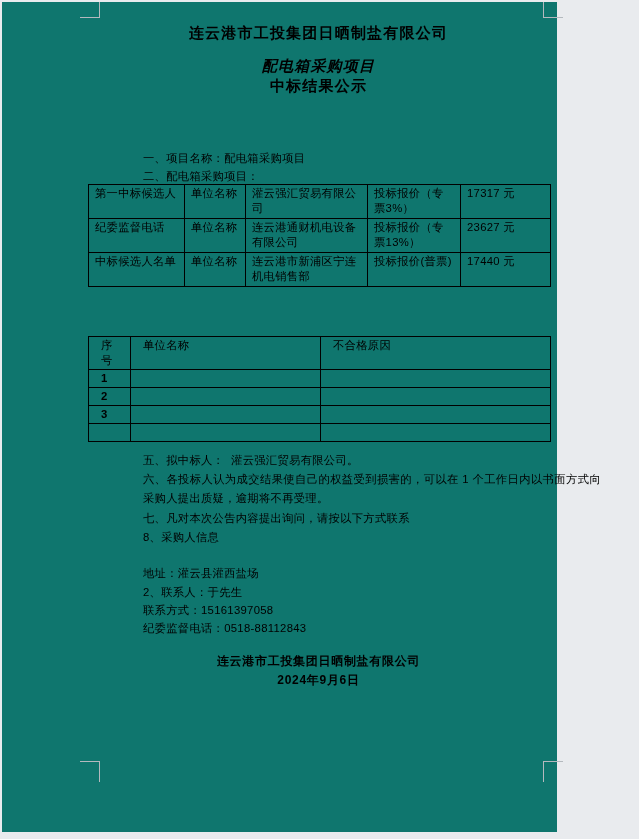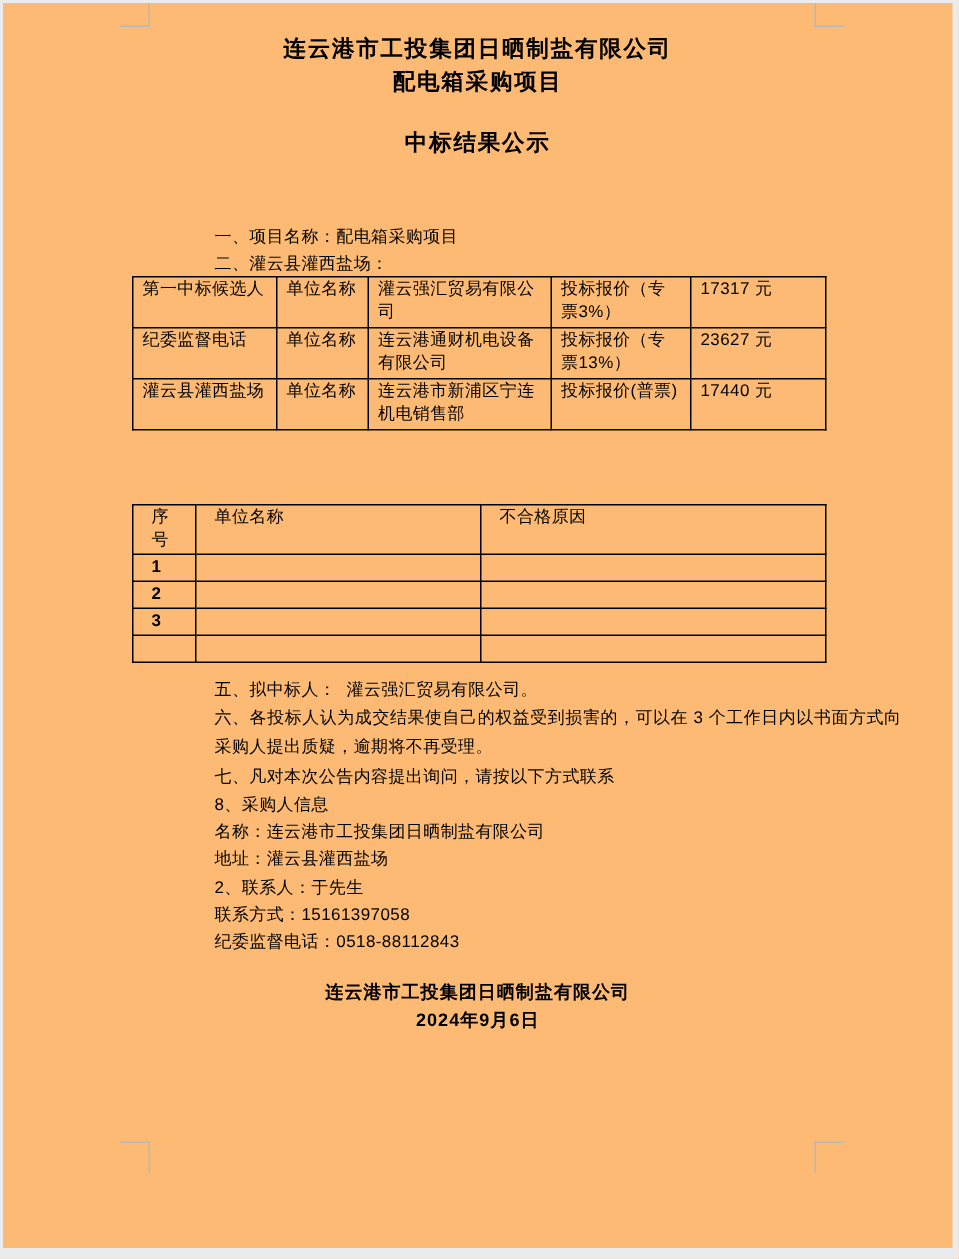--- a/index.html
+++ b/index.html
@@ -9,38 +9,38 @@
   }
   .canvas {
     position:relative;
     width:639px; height:839px;
     background:#e9ebee;
     overflow:hidden;
   }
   .page {
     position:absolute;
     left:2px; top:2px;
-    width:633px; height:830px;
-    background:#fdba74;
+    width:555px; height:830px;
+    background:#0f766e;
   }
   
   .mark { position:absolute; width:19px; }
   .mark-tl { left:78px;  top:0;     height:15px; border-right:1px solid #b4b9be; border-bottom:1px solid #b4b9be; }
   .mark-tr { left:541px; top:0;     height:15px; border-left:1px solid #b4b9be;  border-bottom:1px solid #b4b9be; }
   .mark-bl { left:78px;  top:759px; height:20px; border-right:1px solid #b4b9be; border-top:1px solid #b4b9be; }
   .mark-br { left:541px; top:759px; height:20px; border-left:1px solid #b4b9be;  border-top:1px solid #b4b9be; }
 
   .title {
     position:absolute; left:0; width:633px;
     text-align:center; font-weight:700;
     font-size:15px; line-height:22px; letter-spacing:1.2px;
   }
   .t1 { top:20px; }
-  .t2 { top:42px; }
-  .t3 { top:83px; }
+  .t2 { top:53px;font-style:italic; }
+  .t3 { top:73px; }
 
   .line {
     position:absolute; left:97px; width:458px;
     font-size:11.3px; line-height:17px; letter-spacing:0.3px;
     white-space:pre-wrap;
     margin-left:44px;
   }
   .para-just { text-align:justify; line-height:19px; }
 
   table {
@@ -76,21 +76,21 @@
     <div class="mark mark-tl"></div>
     <div class="mark mark-tr"></div>
     <div class="mark mark-bl"></div>
     <div class="mark mark-br"></div>
 
     <div class="title t1">连云港市工投集团日晒制盐有限公司</div>
     <div class="title t2">配电箱采购项目</div>
     <div class="title t3">中标结果公示</div>
 
     <div class="line" style="top:148px">一、项目名称：配电箱采购项目</div>
-    <div class="line" style="top:166px">二、灌云县灌西盐场：</div>
+    <div class="line" style="top:166px">二、配电箱采购项目：</div>
 
     <table class="tbl-candidates">
       <colgroup>
         <col style="width:96px">
           <col style="width:61px">
           <col style="width:122px">
           <col style="width:93px">
           <col style="width:90px">
       </colgroup>
       <tbody>
@@ -102,21 +102,21 @@
         <td>17317 元</td>
       </tr>
       <tr>
         <td>纪委监督电话</td>
         <td>单位名称</td>
         <td>连云港通财机电设备有限公司</td>
         <td>投标报价（专票13%）</td>
         <td>23627 元</td>
       </tr>
       <tr>
-        <td>灌云县灌西盐场</td>
+        <td>中标候选人名单</td>
         <td>单位名称</td>
         <td>连云港市新浦区宁连机电销售部</td>
         <td>投标报价(普票)</td>
         <td>17440 元</td>
       </tr>
     </tbody>
       </table>
 
 
     <table class="tbl-invalid">
@@ -148,24 +148,23 @@
       </tr>
       <tr>
         <td class="num-cell"></td>
         <td></td>
         <td></td>
       </tr>
     </tbody>
       </table>
 
     <div class="line" style="top:450px">五、拟中标人：  灌云强汇贸易有限公司。</div>
-    <div class="line para-just" style="top:468px">六、各投标人认为成交结果使自己的权益受到损害的，可以在 3 个工作日内以书面方式向采购人提出质疑，逾期将不再受理。</div>
+    <div class="line para-just" style="top:468px">六、各投标人认为成交结果使自己的权益受到损害的，可以在 1 个工作日内以书面方式向采购人提出质疑，逾期将不再受理。</div>
     <div class="line" style="top:508px">七、凡对本次公告内容提出询问，请按以下方式联系</div>
     <div class="line" style="top:527px">8、采购人信息</div>
-    <div class="line" style="top:545px">名称：连云港市工投集团日晒制盐有限公司</div>
     <div class="line" style="top:563px">地址：灌云县灌西盐场</div>
     <div class="line" style="top:582px">2、联系人：于先生</div>
     <div class="line" style="top:600px">联系方式：15161397058</div>
     <div class="line" style="top:618px">纪委监督电话：0518-88112843</div>
 
     <div class="footer-line f1">连云港市工投集团日晒制盐有限公司</div>
     <div class="footer-line f2">2024年9月6日</div>
 
   </div>
 </div>

